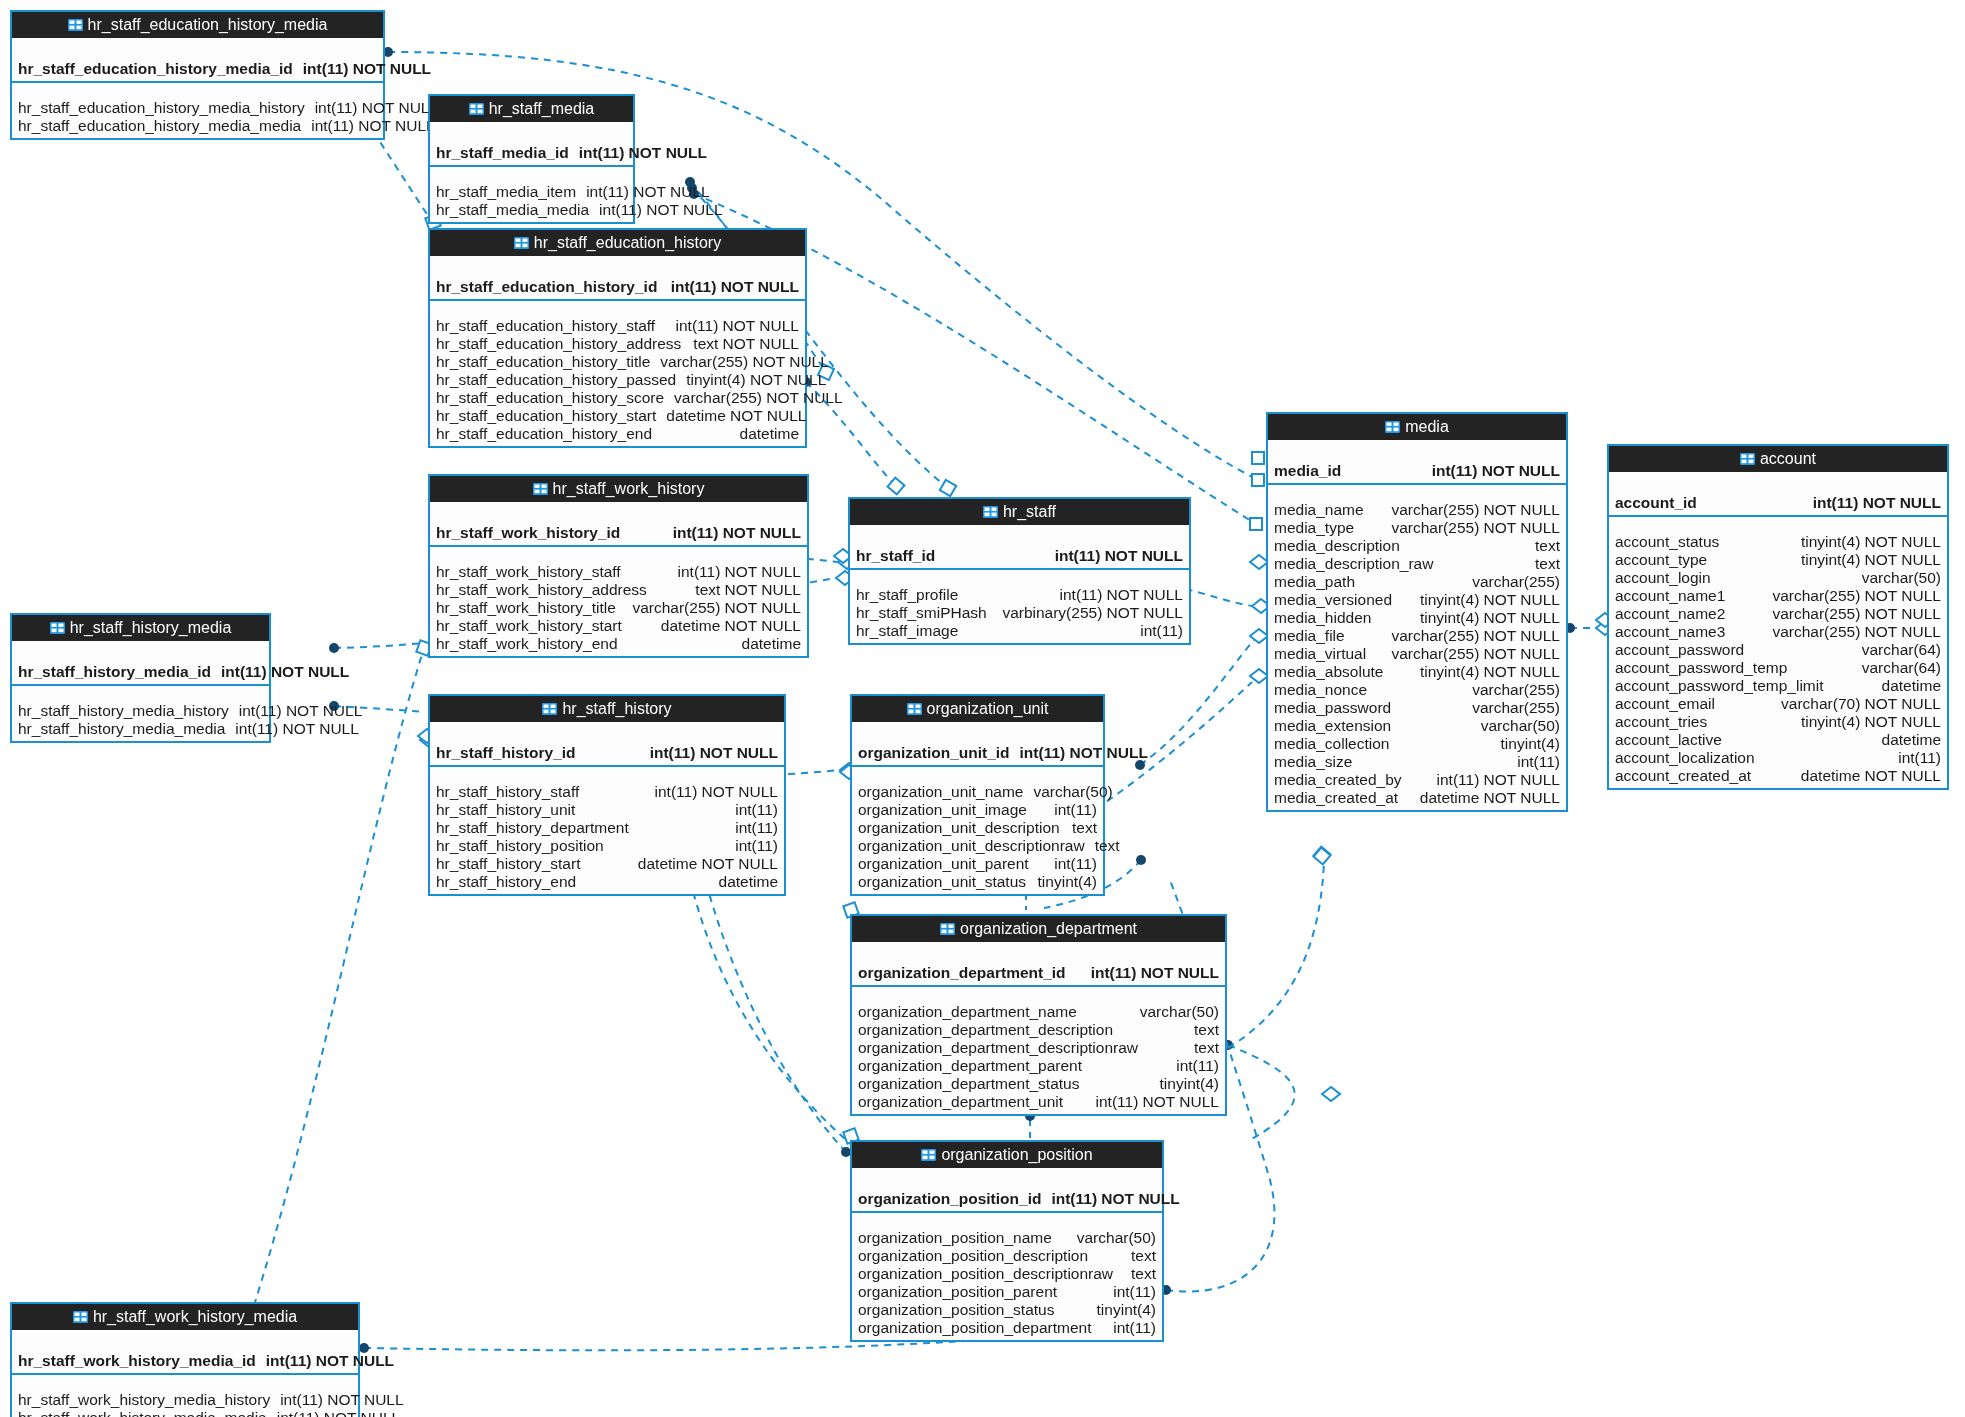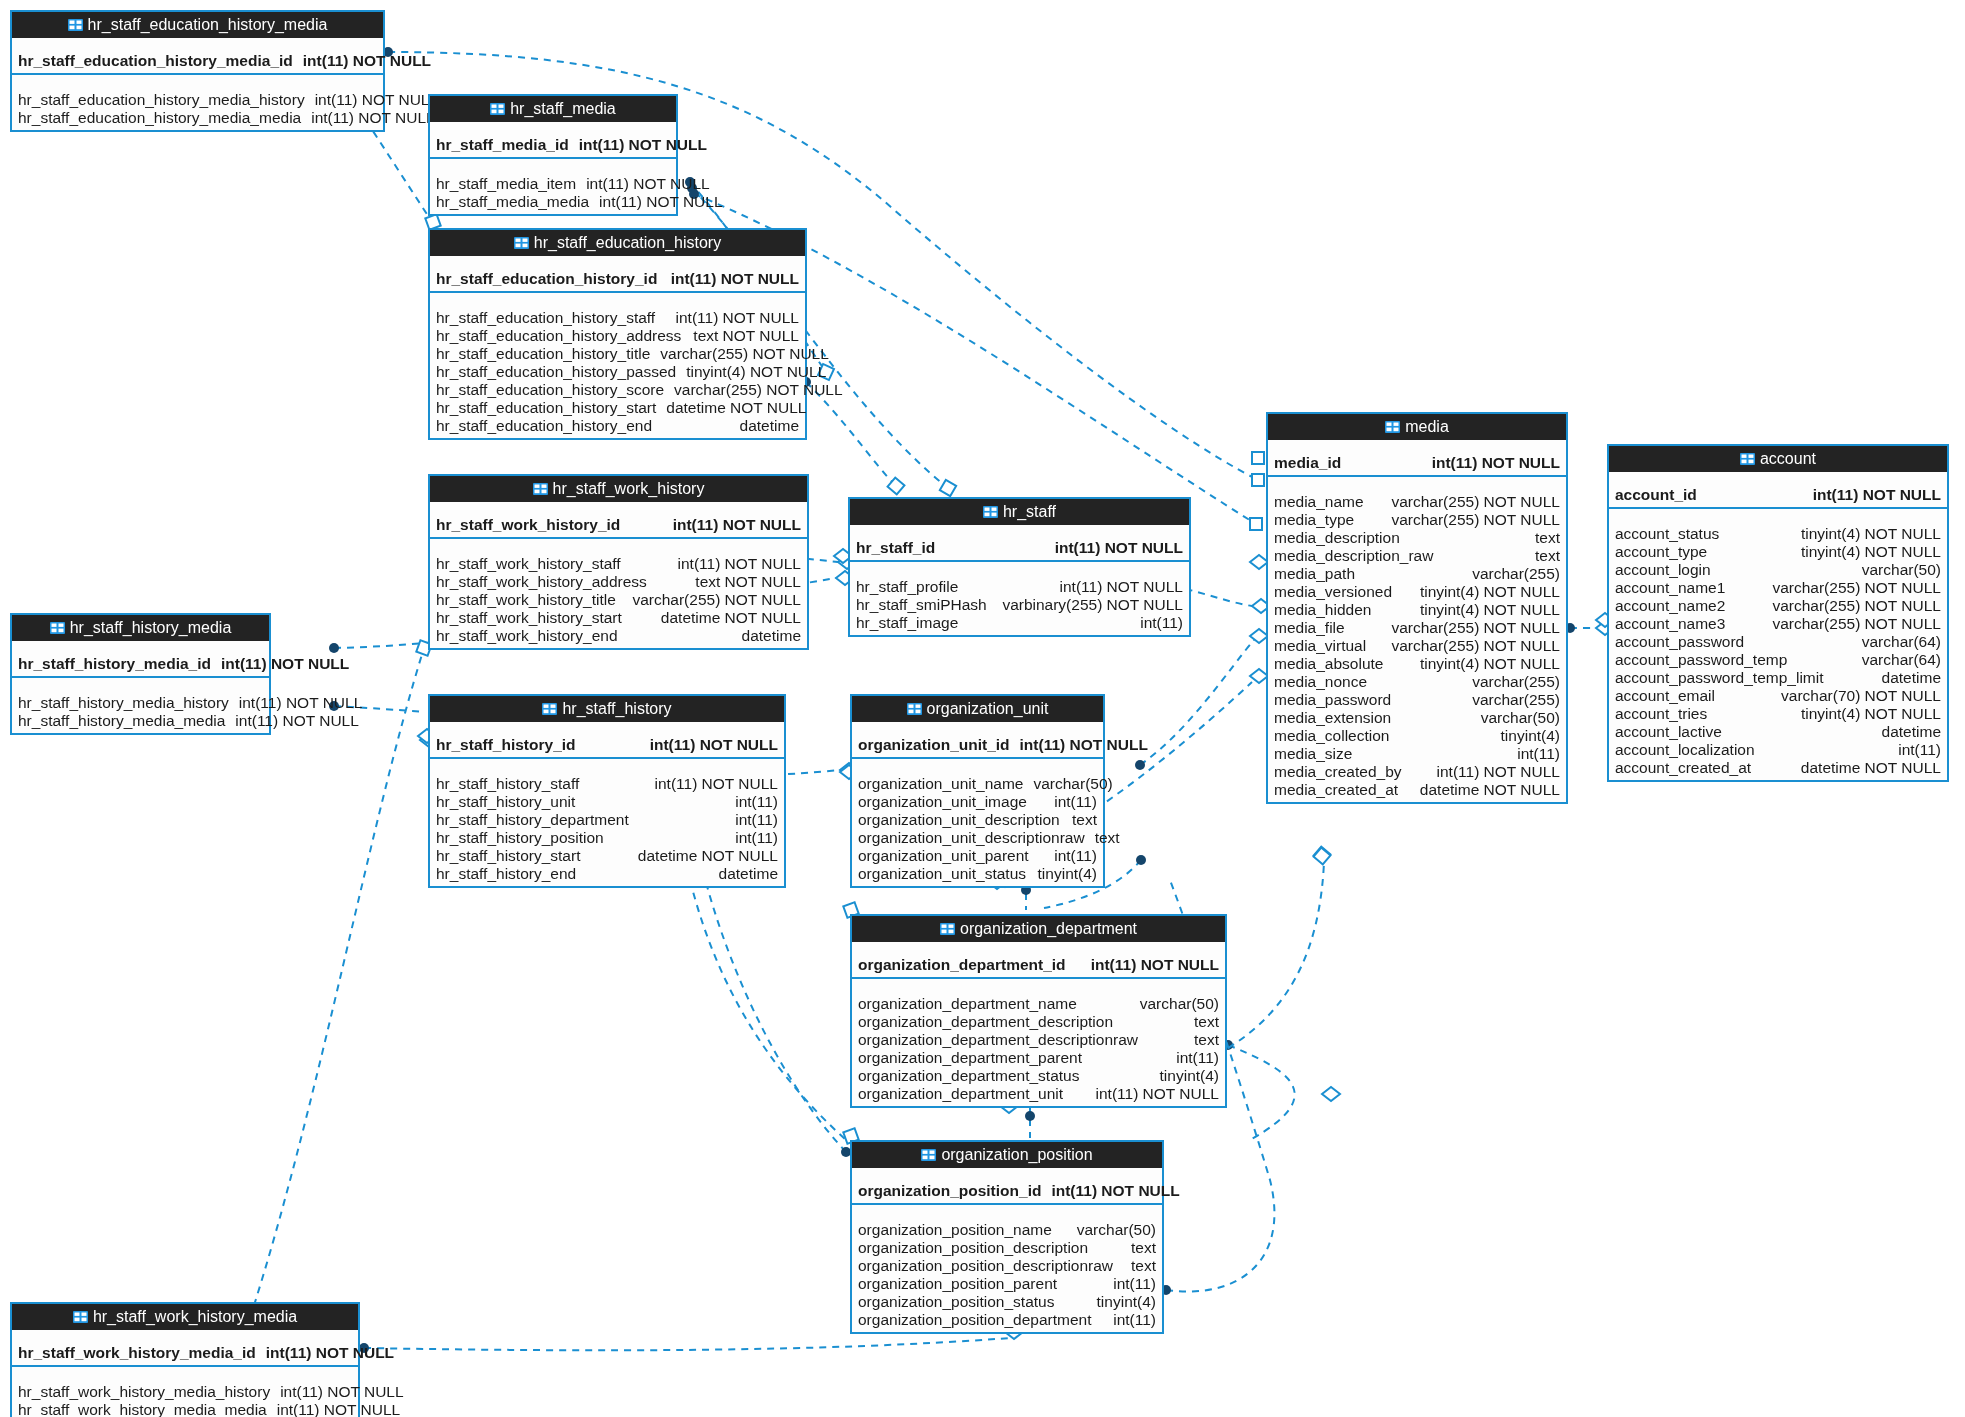--- a/index.html
+++ b/index.html
@@ -78,21 +78,21 @@
     padding-right: 10px;
   }
   .attr-type {
     text-align: right;
   }
   .attr-body {
     padding-top: 16px;
     padding-bottom: 3px;
   }
   .pk-row .attr-body {
-    padding-top: 12px;
+    padding-top: 20px;
     padding-bottom: 2px;
     align-items: flex-end;
   }
   
   .link {
     fill: none;
     stroke: #1a8fd1;
     stroke-width: 2;
     stroke-dasharray: 7 6;
   }
@@ -256,21 +256,21 @@
           <div class="attr-row">
             <span class="attr-name">hr_staff_education_history_media_history</span>
             <span class="attr-type">int(11) NOT NULL</span>
           </div>
           <div class="attr-row">
             <span class="attr-name">hr_staff_education_history_media_media</span>
             <span class="attr-type">int(11) NOT NULL</span>
           </div>
         </div>
       </div>
-      <div class="entity" style="left: 428px; top: 94px; width: 250px;">
+      <div class="entity" style="left: 428px; top: 94px; width: 207px;">
         <div class="entity-header"><span class="tbl-icon"><svg width="15" height="12" viewBox="0 0 15 12">
               <rect x="0" y="0" width="15" height="12" rx="1" fill="#2196e3"></rect>
               <rect x="1.5" y="1.5" width="5" height="3.4" fill="#ffffff"></rect>
               <rect x="8.5" y="1.5" width="5" height="3.4" fill="#ffffff"></rect>
               <rect x="1.5" y="6.6" width="5" height="3.6" fill="#ffffff"></rect>
               <rect x="8.5" y="6.6" width="5" height="3.6" fill="#ffffff"></rect>
             </svg></span><span>hr_staff_media</span></div>
         <div class="pk-row">
           <div class="attr-row attr-body">
             <span class="attr-name">hr_staff_media_id</span>

